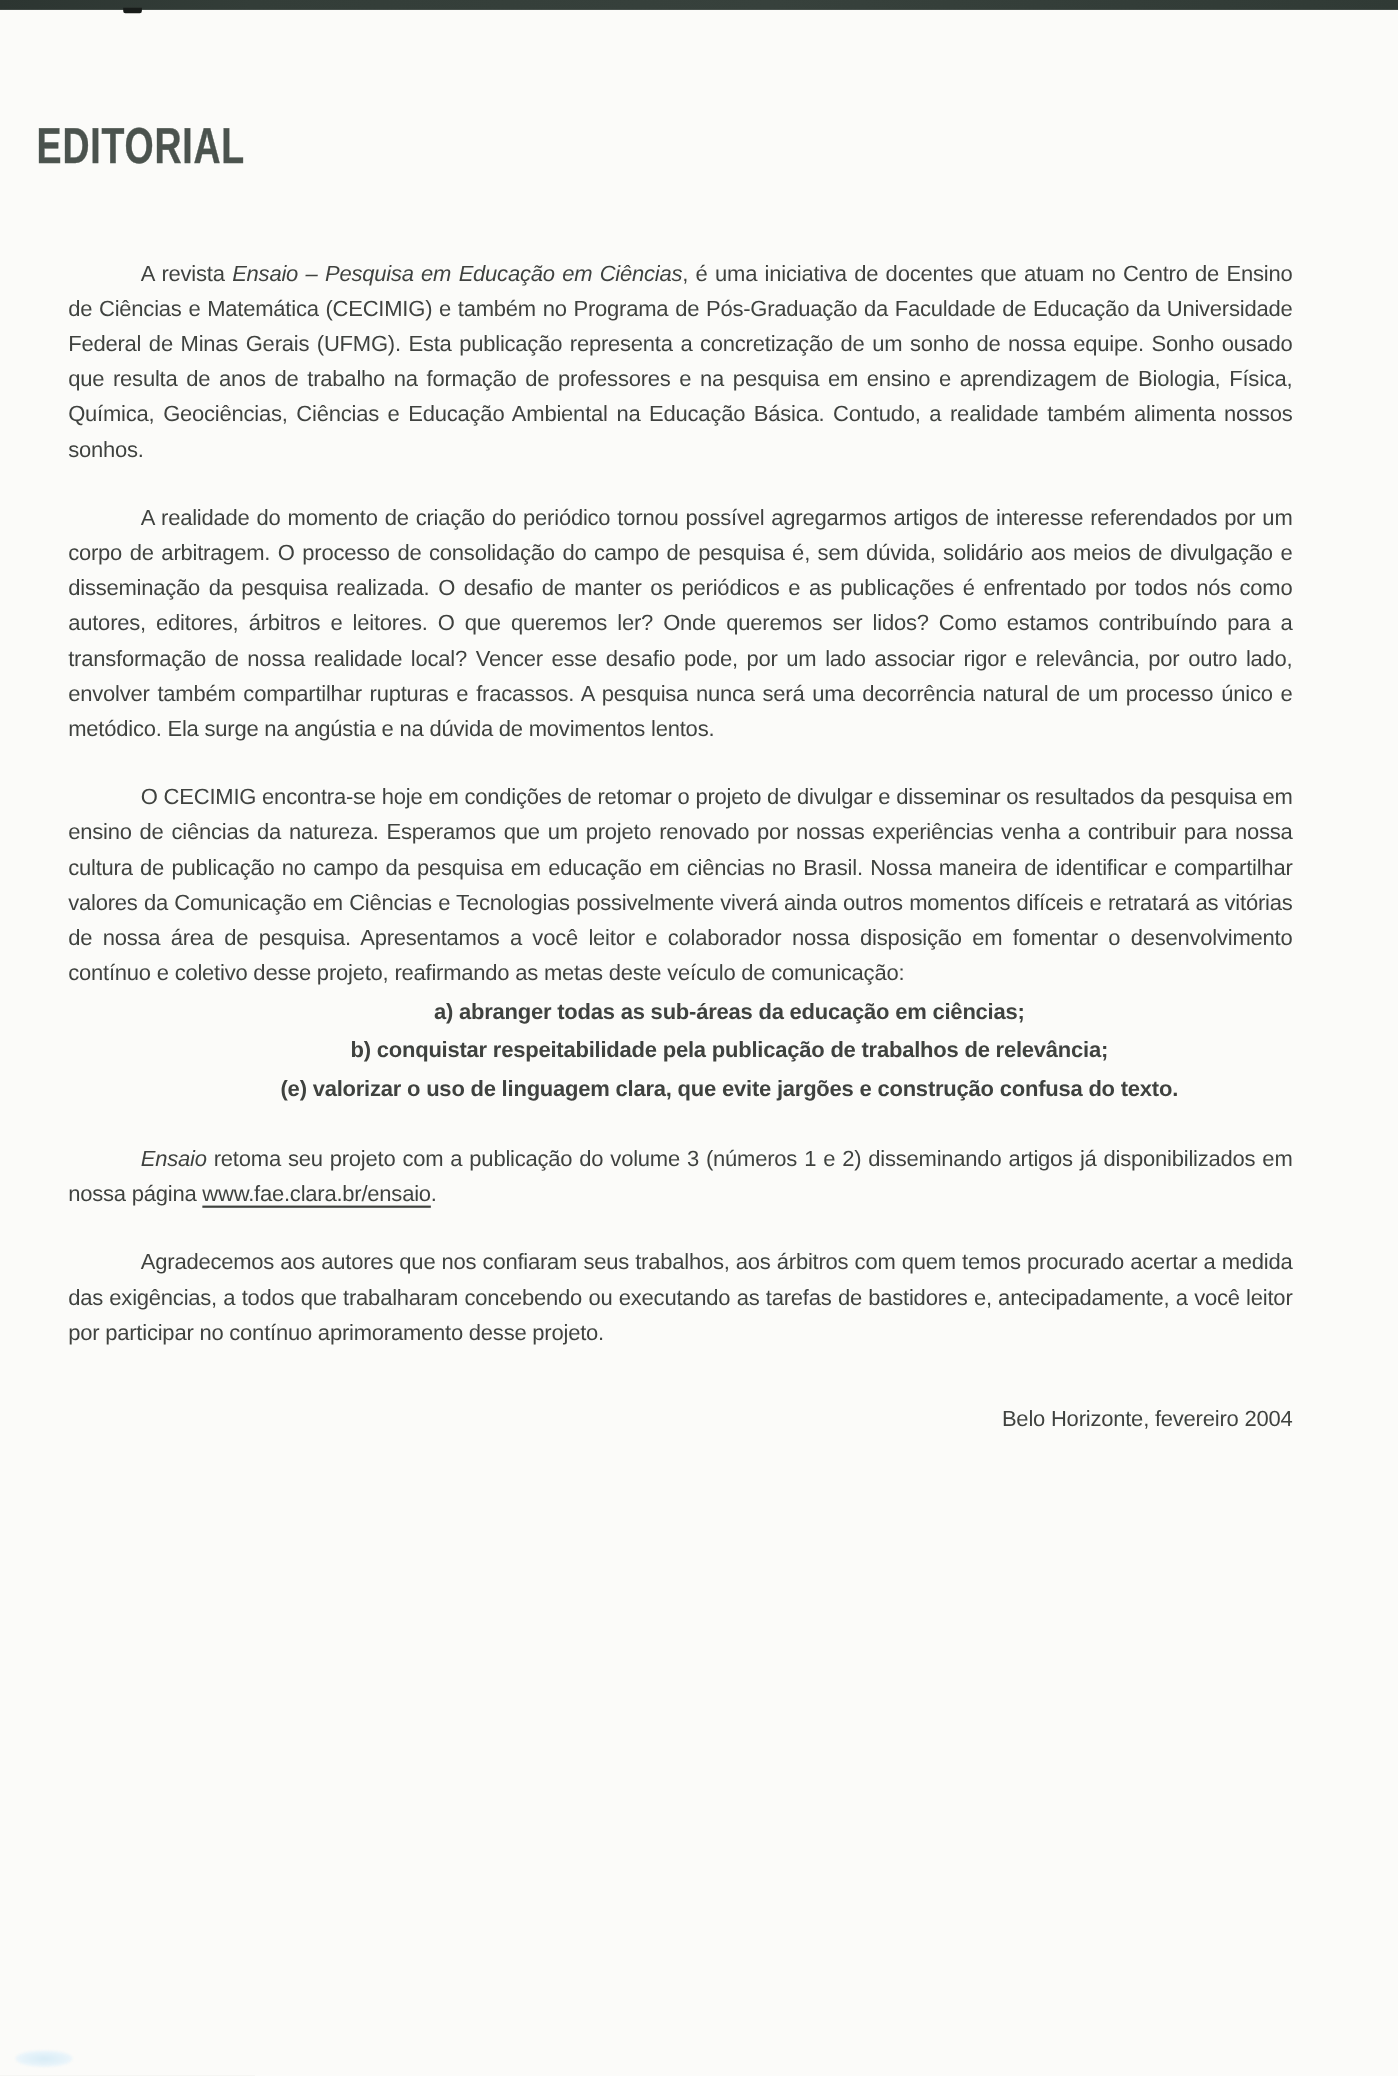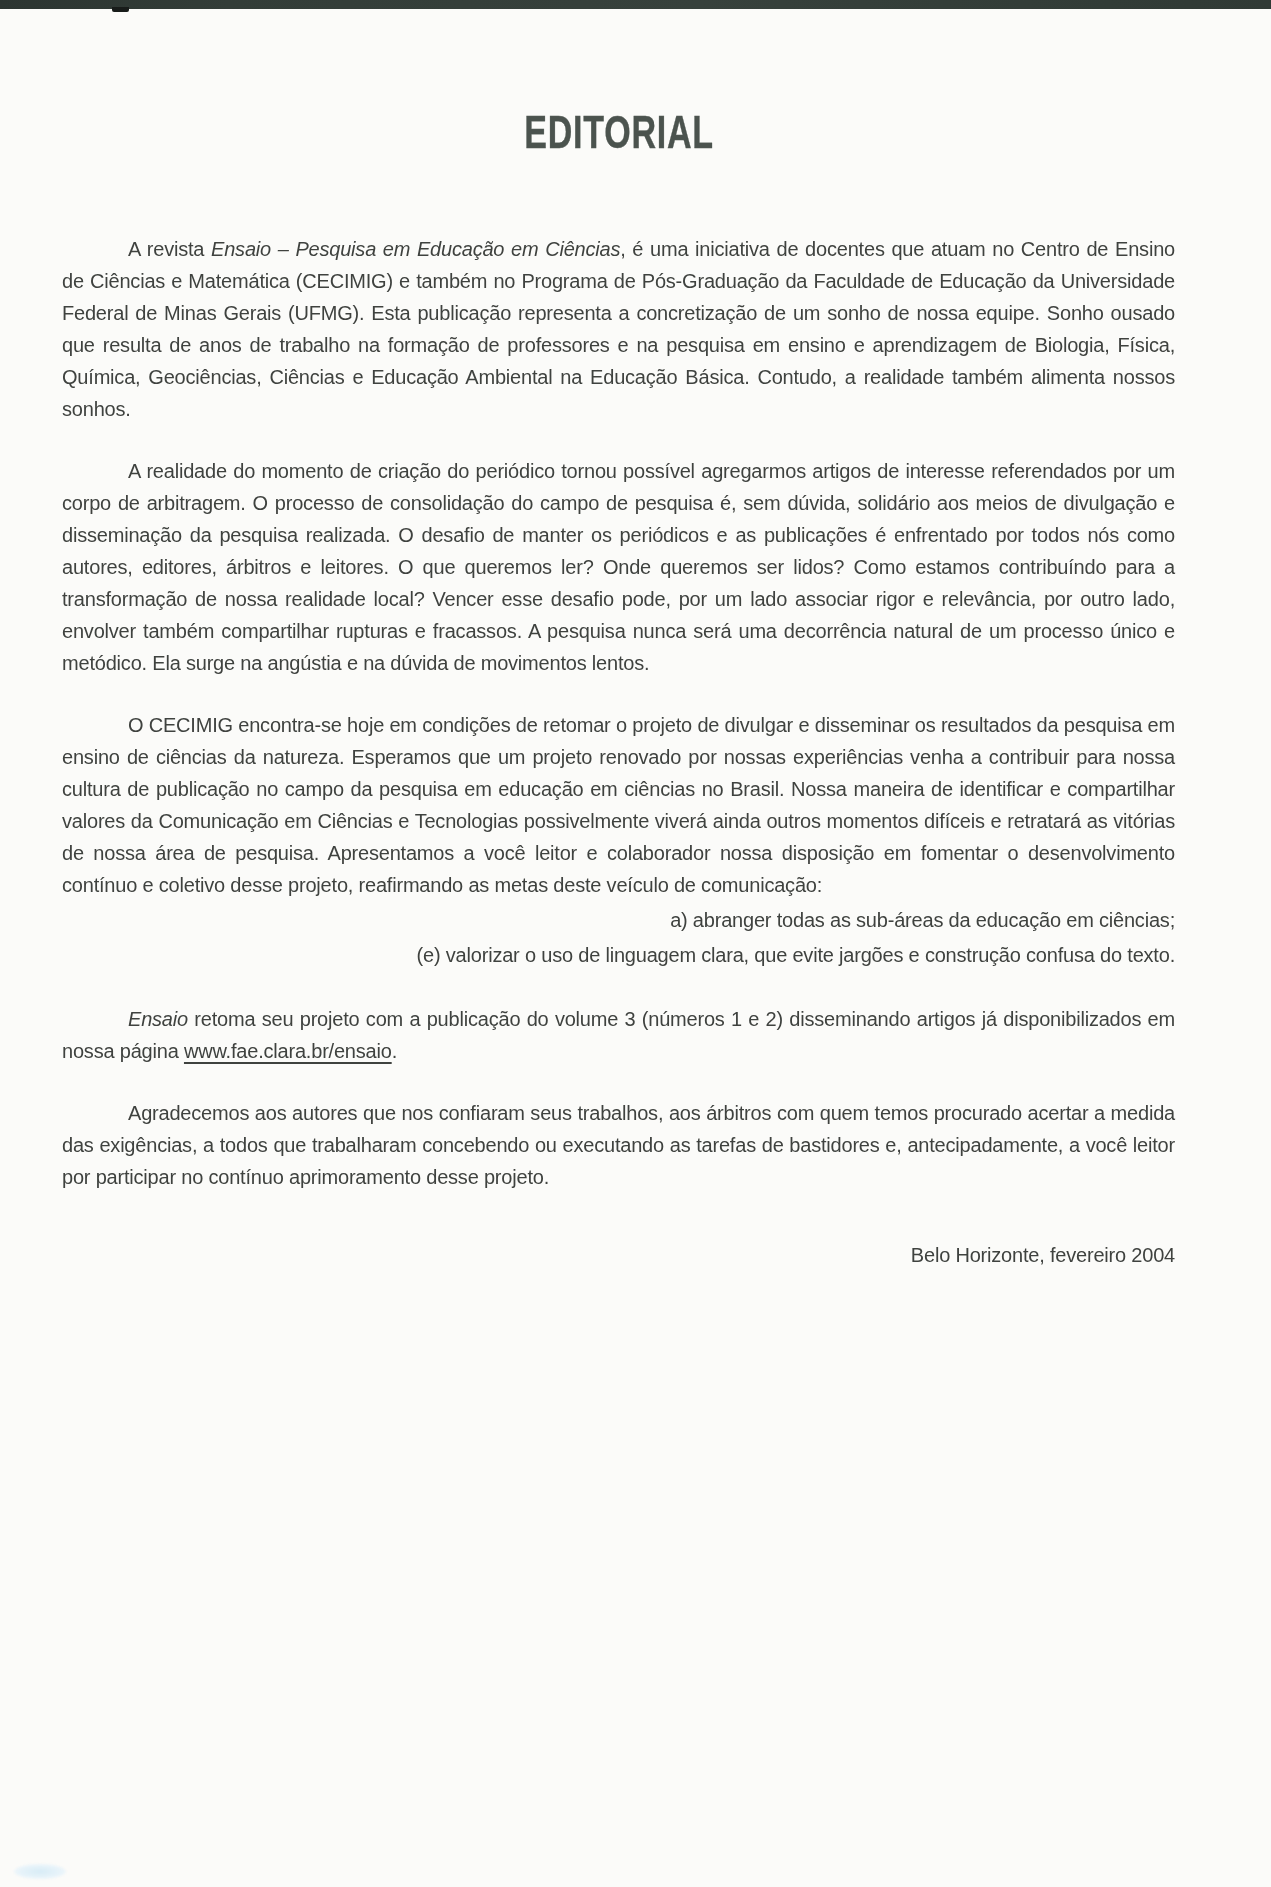--- a/index.html
+++ b/index.html
@@ -31,21 +31,21 @@
     background:#181c1a;border-radius:0 0 2px 2px;
   }
   .scan-smudge{
     position:absolute;left:14px;top:1864px;width:52px;height:15px;
     background:radial-gradient(ellipse at center,#d7ecf6 0%,#e9f4fa 60%,rgba(251,251,249,0) 100%);
     filter:blur(1px);
     border-radius:50%;
   }
   .title-wrap{
     padding-top:105px;
-    text-align:center;
+    text-align:left;
     width:1238px; 
   }
   .title{
     display:inline-block;
     font-size:46px;
     font-weight:bold;
     letter-spacing:1px;
     color:var(--title-text);
     transform:scaleX(0.74);
     transform-origin:center;
@@ -63,22 +63,23 @@
   p.body{
     margin:30px 0 0 0;
     text-indent:66px;
   }
   p.body.first{margin-top:0;}
   .italic{font-style:italic;}
   .goals{margin:2px 0 0 0;}
   .goal{
     line-height:35px;
     margin-left:89px;
-    text-align:right;
+    text-align:center;
     white-space:nowrap;
+    font-weight:bold;
   }
   .goal.long{letter-spacing:-1.1px;}
   .url{
     color:var(--body-text);
     text-decoration:underline;
     text-underline-offset:4px;
     text-decoration-thickness:1.5px;
     cursor:pointer;
   }
   .signature{
@@ -102,20 +103,21 @@
   <div class="content">
 
     <p class="body first"><span>A revista </span><span class="italic">Ensaio – Pesquisa em Educação em Ciências</span><span>, é uma iniciativa de docentes que atuam no Centro de Ensino de Ciências e Matemática (CECIMIG) e também no Programa de Pós-Graduação da Faculdade de Educação da Universidade Federal de Minas Gerais (UFMG). Esta publicação representa a concretização de um sonho de nossa equipe. Sonho ousado que resulta de anos de trabalho na formação de professores e na pesquisa em ensino e aprendizagem de Biologia, Física, Química, Geociências, Ciências e Educação Ambiental na Educação Básica. Contudo, a realidade também alimenta nossos sonhos.</span></p>
 
     <p class="body">A realidade do momento de criação do periódico tornou possível agregarmos artigos de interesse referendados por um corpo de arbitragem. O processo de consolidação do campo de pesquisa é, sem dúvida, solidário aos meios de divulgação e disseminação da pesquisa realizada. O desafio de manter os periódicos e as publicações é enfrentado por todos nós como autores, editores, árbitros e leitores. O que queremos ler? Onde queremos ser lidos? Como estamos contribuíndo para a transformação de nossa realidade local? Vencer esse desafio pode, por um lado associar rigor e relevância, por outro lado, envolver também compartilhar rupturas e fracassos. A pesquisa nunca será uma decorrência natural de um processo único e metódico. Ela surge na angústia e na dúvida de movimentos lentos.</p>
 
     <p class="body">O CECIMIG encontra-se hoje em condições de retomar o projeto de divulgar e disseminar os resultados da pesquisa em ensino de ciências da natureza. Esperamos que um projeto renovado por nossas experiências venha a contribuir para nossa cultura de publicação no campo da pesquisa em educação em ciências no Brasil. Nossa maneira de identificar e compartilhar valores da Comunicação em Ciências e Tecnologias possivelmente viverá ainda outros momentos difíceis e retratará as vitórias de nossa área de pesquisa. Apresentamos a você leitor e colaborador nossa disposição em fomentar o desenvolvimento contínuo e coletivo desse projeto, reafirmando as metas deste veículo de comunicação:</p>
 
     <div class="goals">
       <div class="goal">a) abranger todas as sub-áreas da educação em ciências;</div>
+      <div class="goal">b) conquistar respeitabilidade pela publicação de trabalhos de relevância;</div>
       <div class="goal">(e) valorizar o uso de linguagem clara, que evite jargões e construção confusa do texto.</div>
     </div>
 
     <p class="body"><span class="italic">Ensaio</span><span> retoma seu projeto com a publicação do volume 3 (números 1 e 2) disseminando artigos já disponibilizados em nossa página </span><a class="url">www.fae.clara.br/ensaio</a><span>.</span></p>
 
     <p class="body">Agradecemos aos autores que nos confiaram seus trabalhos, aos árbitros com quem temos procurado acertar a medida das exigências, a todos que trabalharam concebendo ou executando as tarefas de bastidores e, antecipadamente, a você leitor por participar no contínuo aprimoramento desse projeto.</p>
 
     <div class="signature">
       <div>Belo Horizonte, fevereiro 2004</div>
     </div>

